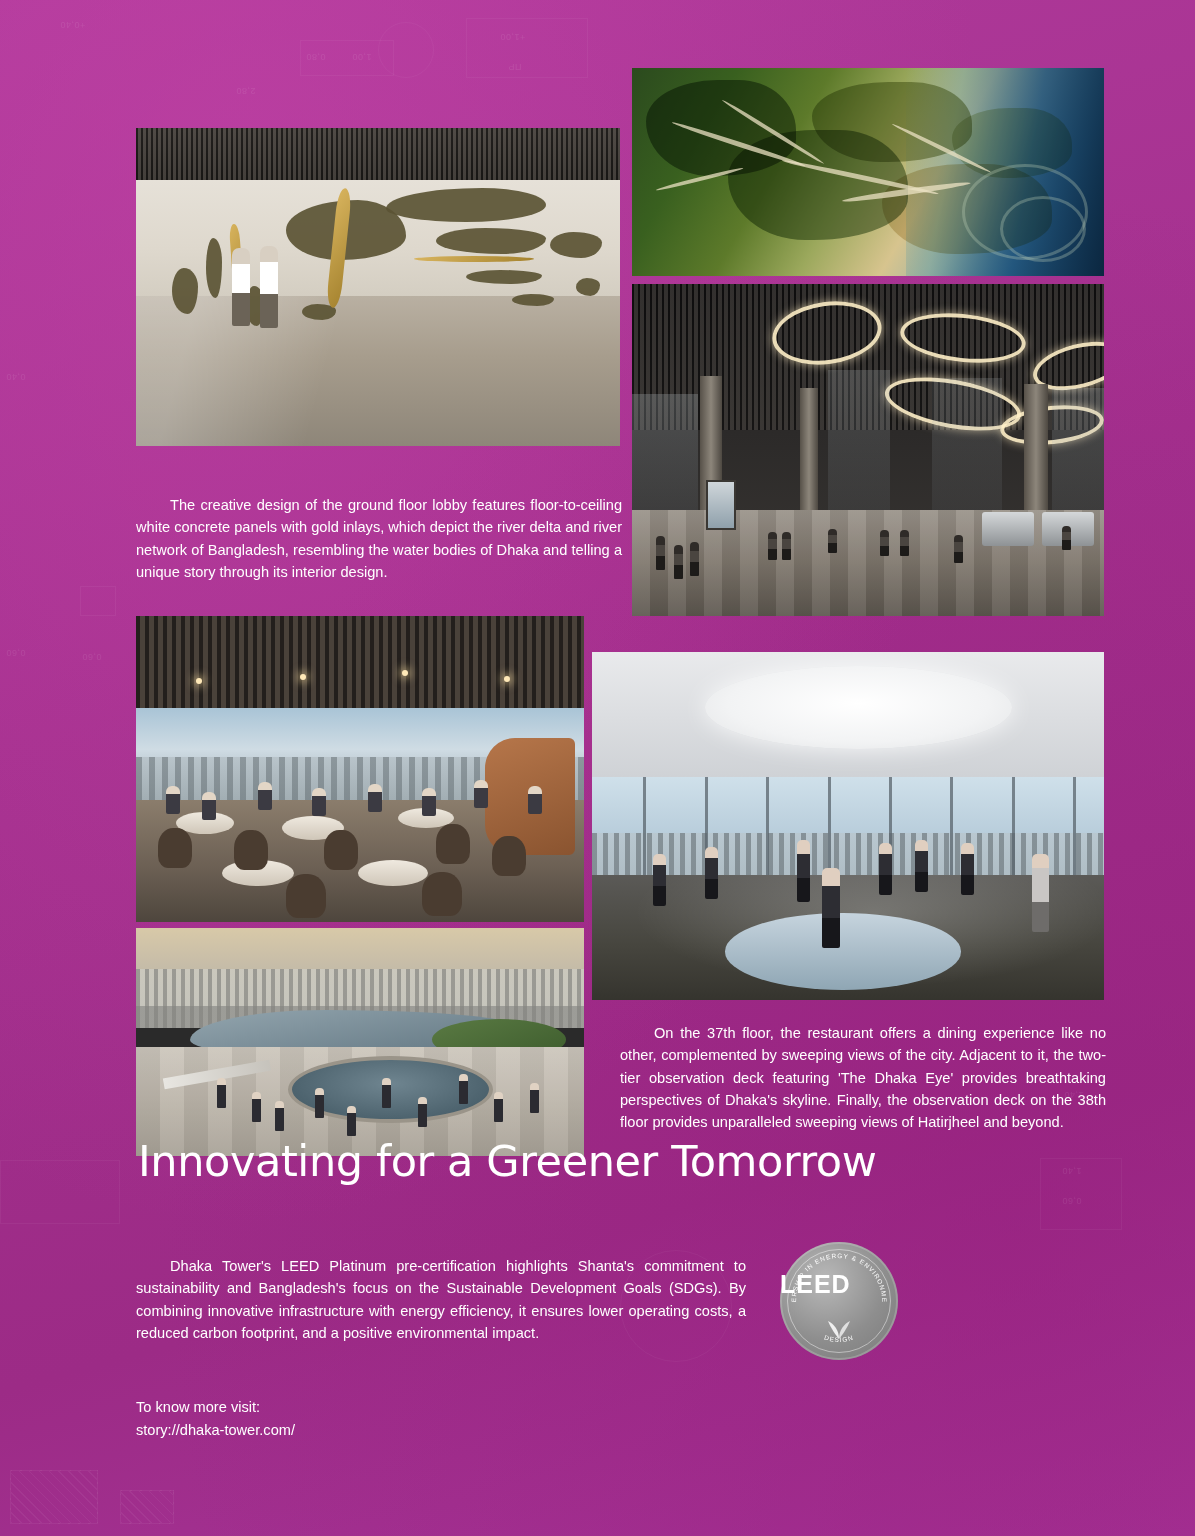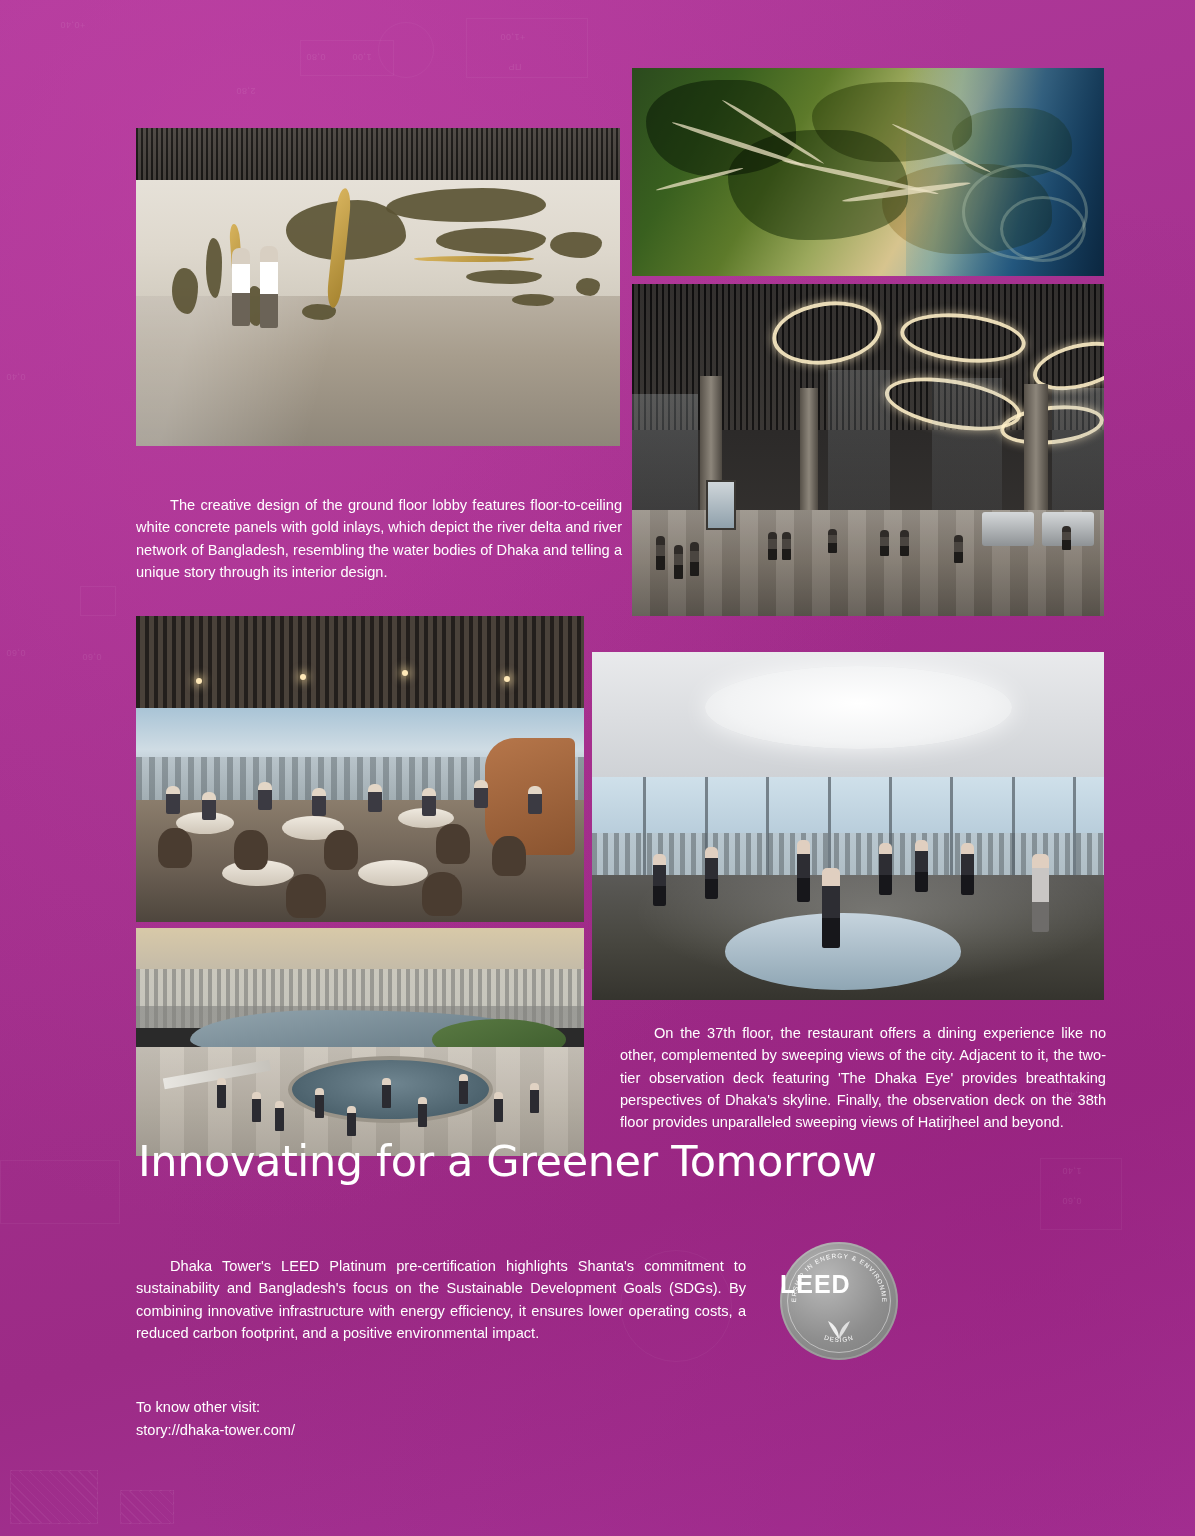--- a/index.html
+++ b/index.html
@@ -492,17 +492,17 @@
       <text text-anchor="middle"><textPath href="#arcBot" startOffset="50%">DESIGN</textPath></text>
     </svg>
     <div class="word">LEED</div>
     <svg class="leaf" viewBox="0 0 26 22">
       <path d="M13 21 C13 12, 8 6, 2 3 C6 12, 9 16, 13 21 Z" fill="#ffffff" opacity=".9"></path>
       <path d="M13 21 C13 12, 18 6, 24 3 C20 12, 17 16, 13 21 Z" fill="#ffffff" opacity=".75"></path>
     </svg>
   </div>
 
   <div class="visit" style="left:136px;top:1396px;">
-    <div>To know other visit:</div>
+    <div>To know more visit:</div>
     <div>story://dhaka-tower.com/</div>
   </div>
 
 </div>
 
 </body></html>

